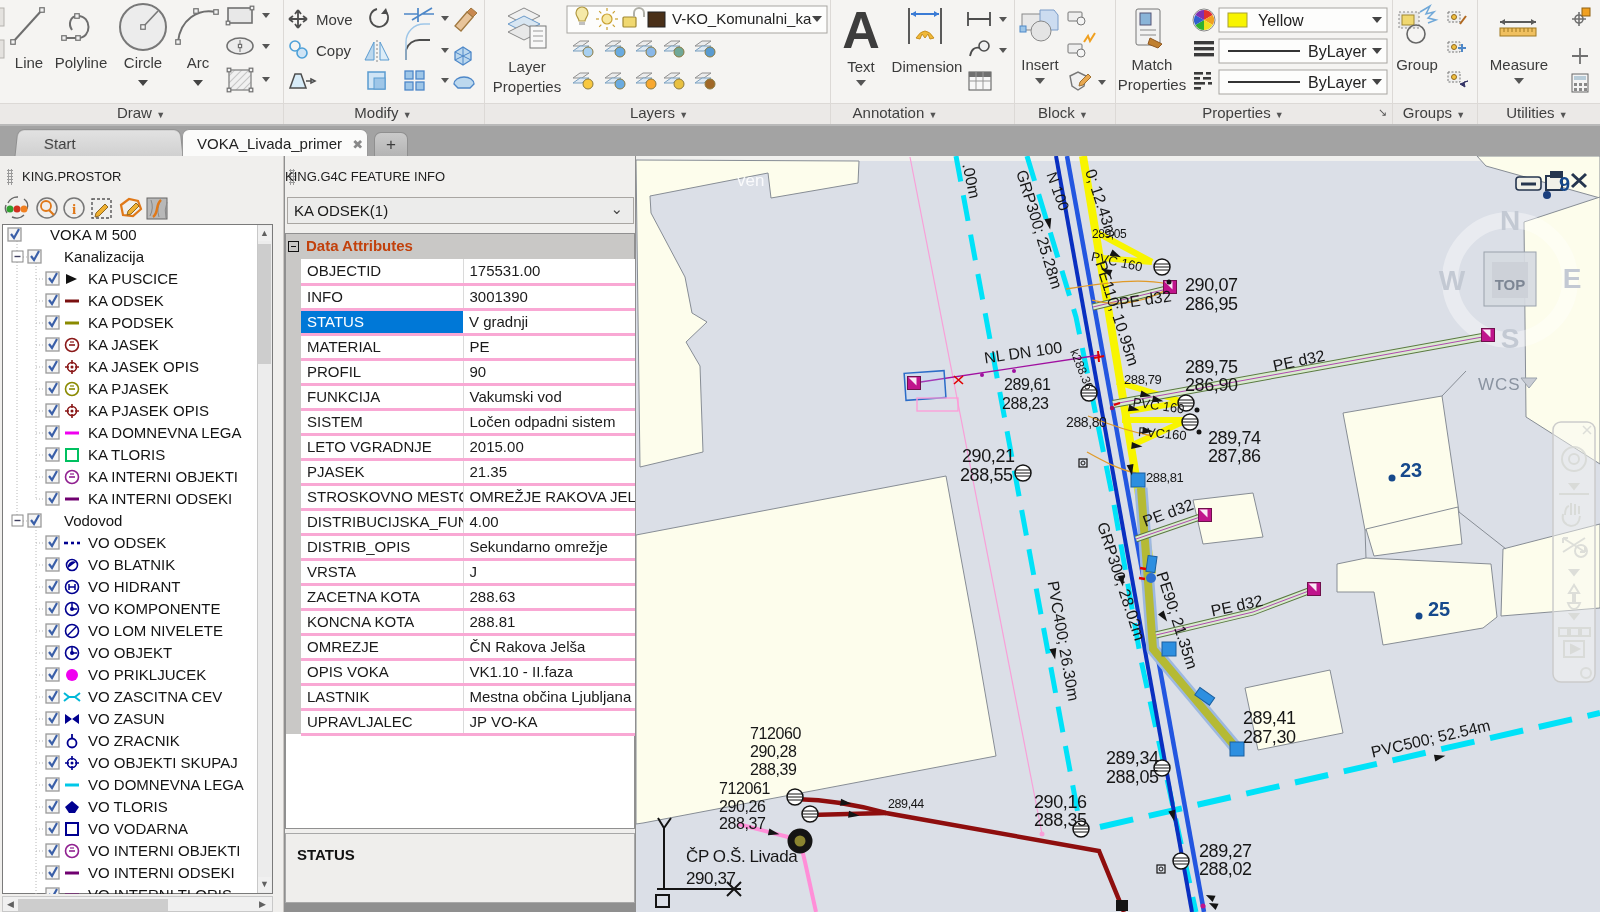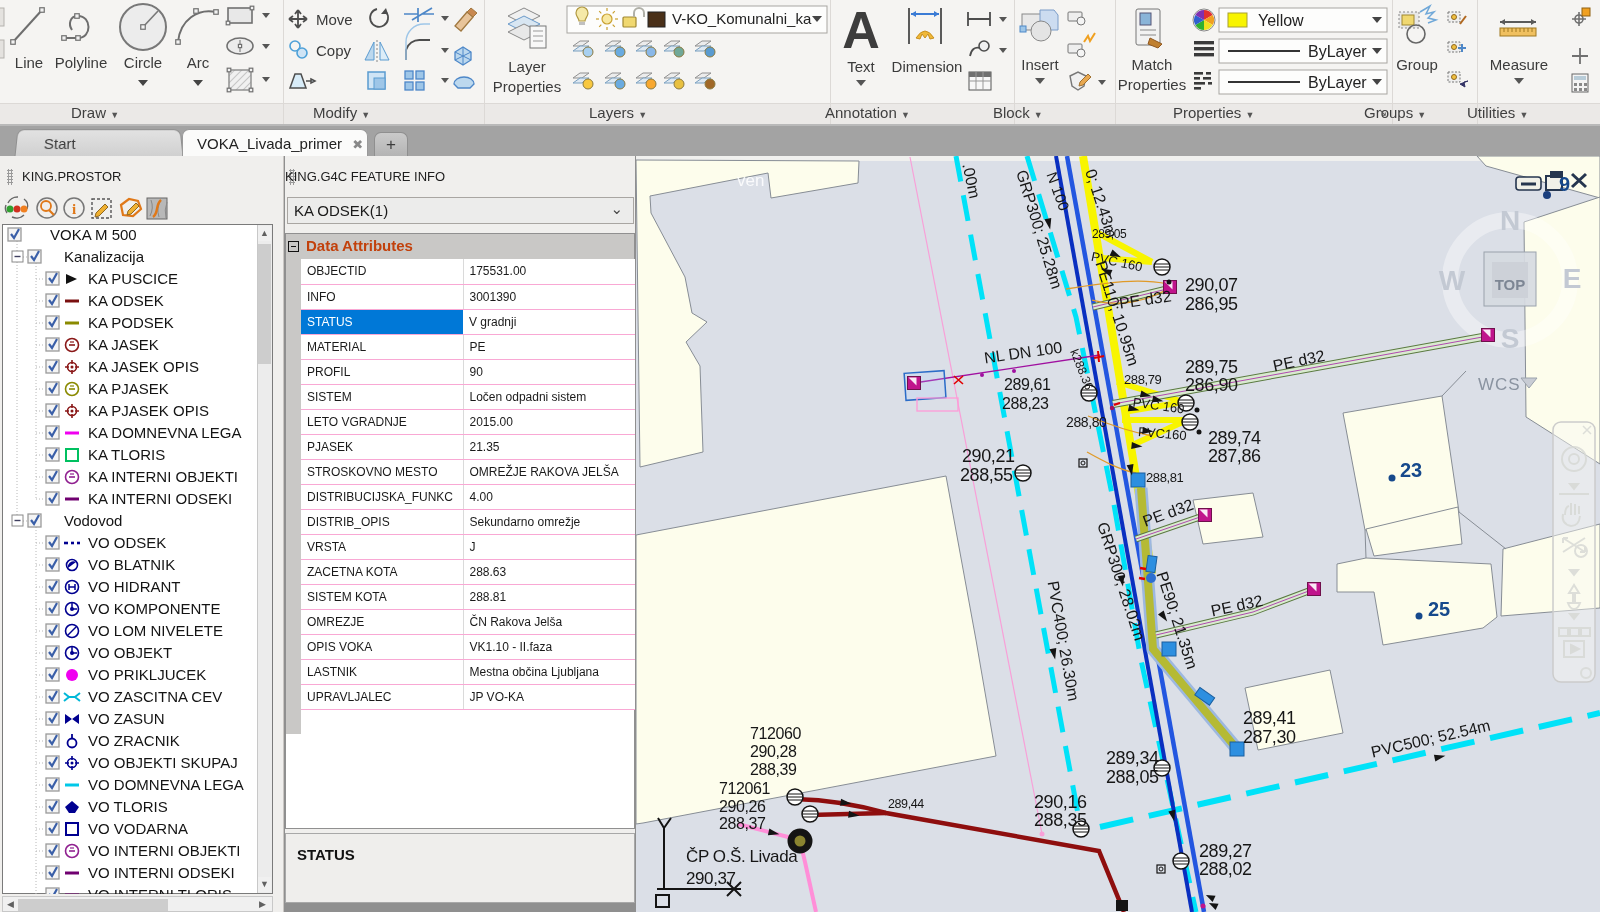--- a/index.html
+++ b/index.html
@@ -1,29 +1,29 @@
 <!DOCTYPE html>
 <html><head><meta charset="utf-8">
 <style>
 *{margin:0;padding:0;box-sizing:border-box}
 html,body{width:1600px;height:912px;overflow:hidden;font-family:"Liberation Sans",sans-serif;background:#8f8f8f}
 .abs{position:absolute}
 #ribbon{position:absolute;left:0;top:0;width:1600px;height:124px;background:#f5f4f2}
-#ribbon .plabel{position:absolute;top:103px;height:21px;font-size:15px;color:#3f3f3f;line-height:20px}
+#ribbon .plabel{position:absolute;top:103px;height:21px;font-size:15px;color:#3f3f3f;text-align:center;line-height:20px}
 #ribbon .sep{position:absolute;top:0;width:1px;height:124px;background:#dcd9d6}
 #ribbon .lstrip{position:absolute;top:103px;height:21px;background:#ebe9e7;border-top:1px solid #dcd9d6}
 .carat{color:#555;font-size:9px}
 #tabbar{position:absolute;left:0;top:124px;width:1600px;height:32px;background:#a3a3a3;border-top:2px solid #b9b9b9}
 .tab{position:absolute;top:3px;height:27px;font-size:15px}
 #panelL{position:absolute;left:0;top:156px;width:284px;height:756px;background:#f0efed;border-right:1px solid #c9c6c3}
 #panelM{position:absolute;left:285px;top:156px;width:350px;height:756px;background:#f0efed}
 .phead{position:absolute;left:0;top:5px;width:100%;height:32px;font-size:13px;color:#1d1d1d;line-height:32px}
 .grip{position:absolute;left:7px;top:13px;width:6px;height:16px;background-image:radial-gradient(circle,#9a9a9a 1px,transparent 1.2px);background-size:3px 3px}
 table.attr{border-collapse:collapse;table-layout:fixed}
-table.attr td{font-size:12px;color:#1a1a1a;height:25px;padding:0 0 0 6px;border-bottom:1px solid #f9a8d4;background:#fff;white-space:nowrap;overflow:hidden}
+table.attr td{font-size:15px;color:#1a1a1a;height:25px;padding:0 0 0 6px;border-bottom:3px solid #f9a8d4;background:#fff;white-space:nowrap;overflow:hidden}
 </style></head><body>
 
 <div id="ribbon">
     <div class="sep" style="left:283px"></div>
     <div class="sep" style="left:484px"></div>
     <div class="sep" style="left:830px"></div>
     <div class="sep" style="left:1014px"></div>
     <div class="sep" style="left:1115px"></div>
     <div class="sep" style="left:1392px"></div>
     <div class="sep" style="left:1477px"></div>
@@ -601,20 +601,24 @@
           </tr>
           <tr>
             <td style="width:162px;border-right:1px solid #dadada">MATERIAL</td>
             <td>PE</td>
           </tr>
           <tr>
             <td style="width:162px;border-right:1px solid #dadada">PROFIL</td>
             <td>90</td>
           </tr>
           <tr>
+            <td style="width:162px;border-right:1px solid #dadada">FUNKCIJA</td>
+            <td>Vakumski vod</td>
+          </tr>
+          <tr>
             <td style="width:162px;border-right:1px solid #dadada">SISTEM</td>
             <td>Ločen odpadni sistem</td>
           </tr>
           <tr>
             <td style="width:162px;border-right:1px solid #dadada">LETO VGRADNJE</td>
             <td>2015.00</td>
           </tr>
           <tr>
             <td style="width:162px;border-right:1px solid #dadada">PJASEK</td>
             <td>21.35</td>
@@ -633,21 +637,21 @@
           </tr>
           <tr>
             <td style="width:162px;border-right:1px solid #dadada">VRSTA</td>
             <td>J</td>
           </tr>
           <tr>
             <td style="width:162px;border-right:1px solid #dadada">ZACETNA KOTA</td>
             <td>288.63</td>
           </tr>
           <tr>
-            <td style="width:162px;border-right:1px solid #dadada">SISTEM KOTA</td>
+            <td style="width:162px;border-right:1px solid #dadada">KONCNA KOTA</td>
             <td>288.81</td>
           </tr>
           <tr>
             <td style="width:162px;border-right:1px solid #dadada">OMREZJE</td>
             <td>ČN Rakova Jelša</td>
           </tr>
           <tr>
             <td style="width:162px;border-right:1px solid #dadada">OPIS VOKA</td>
             <td>VK1.10 - II.faza</td>
           </tr>

